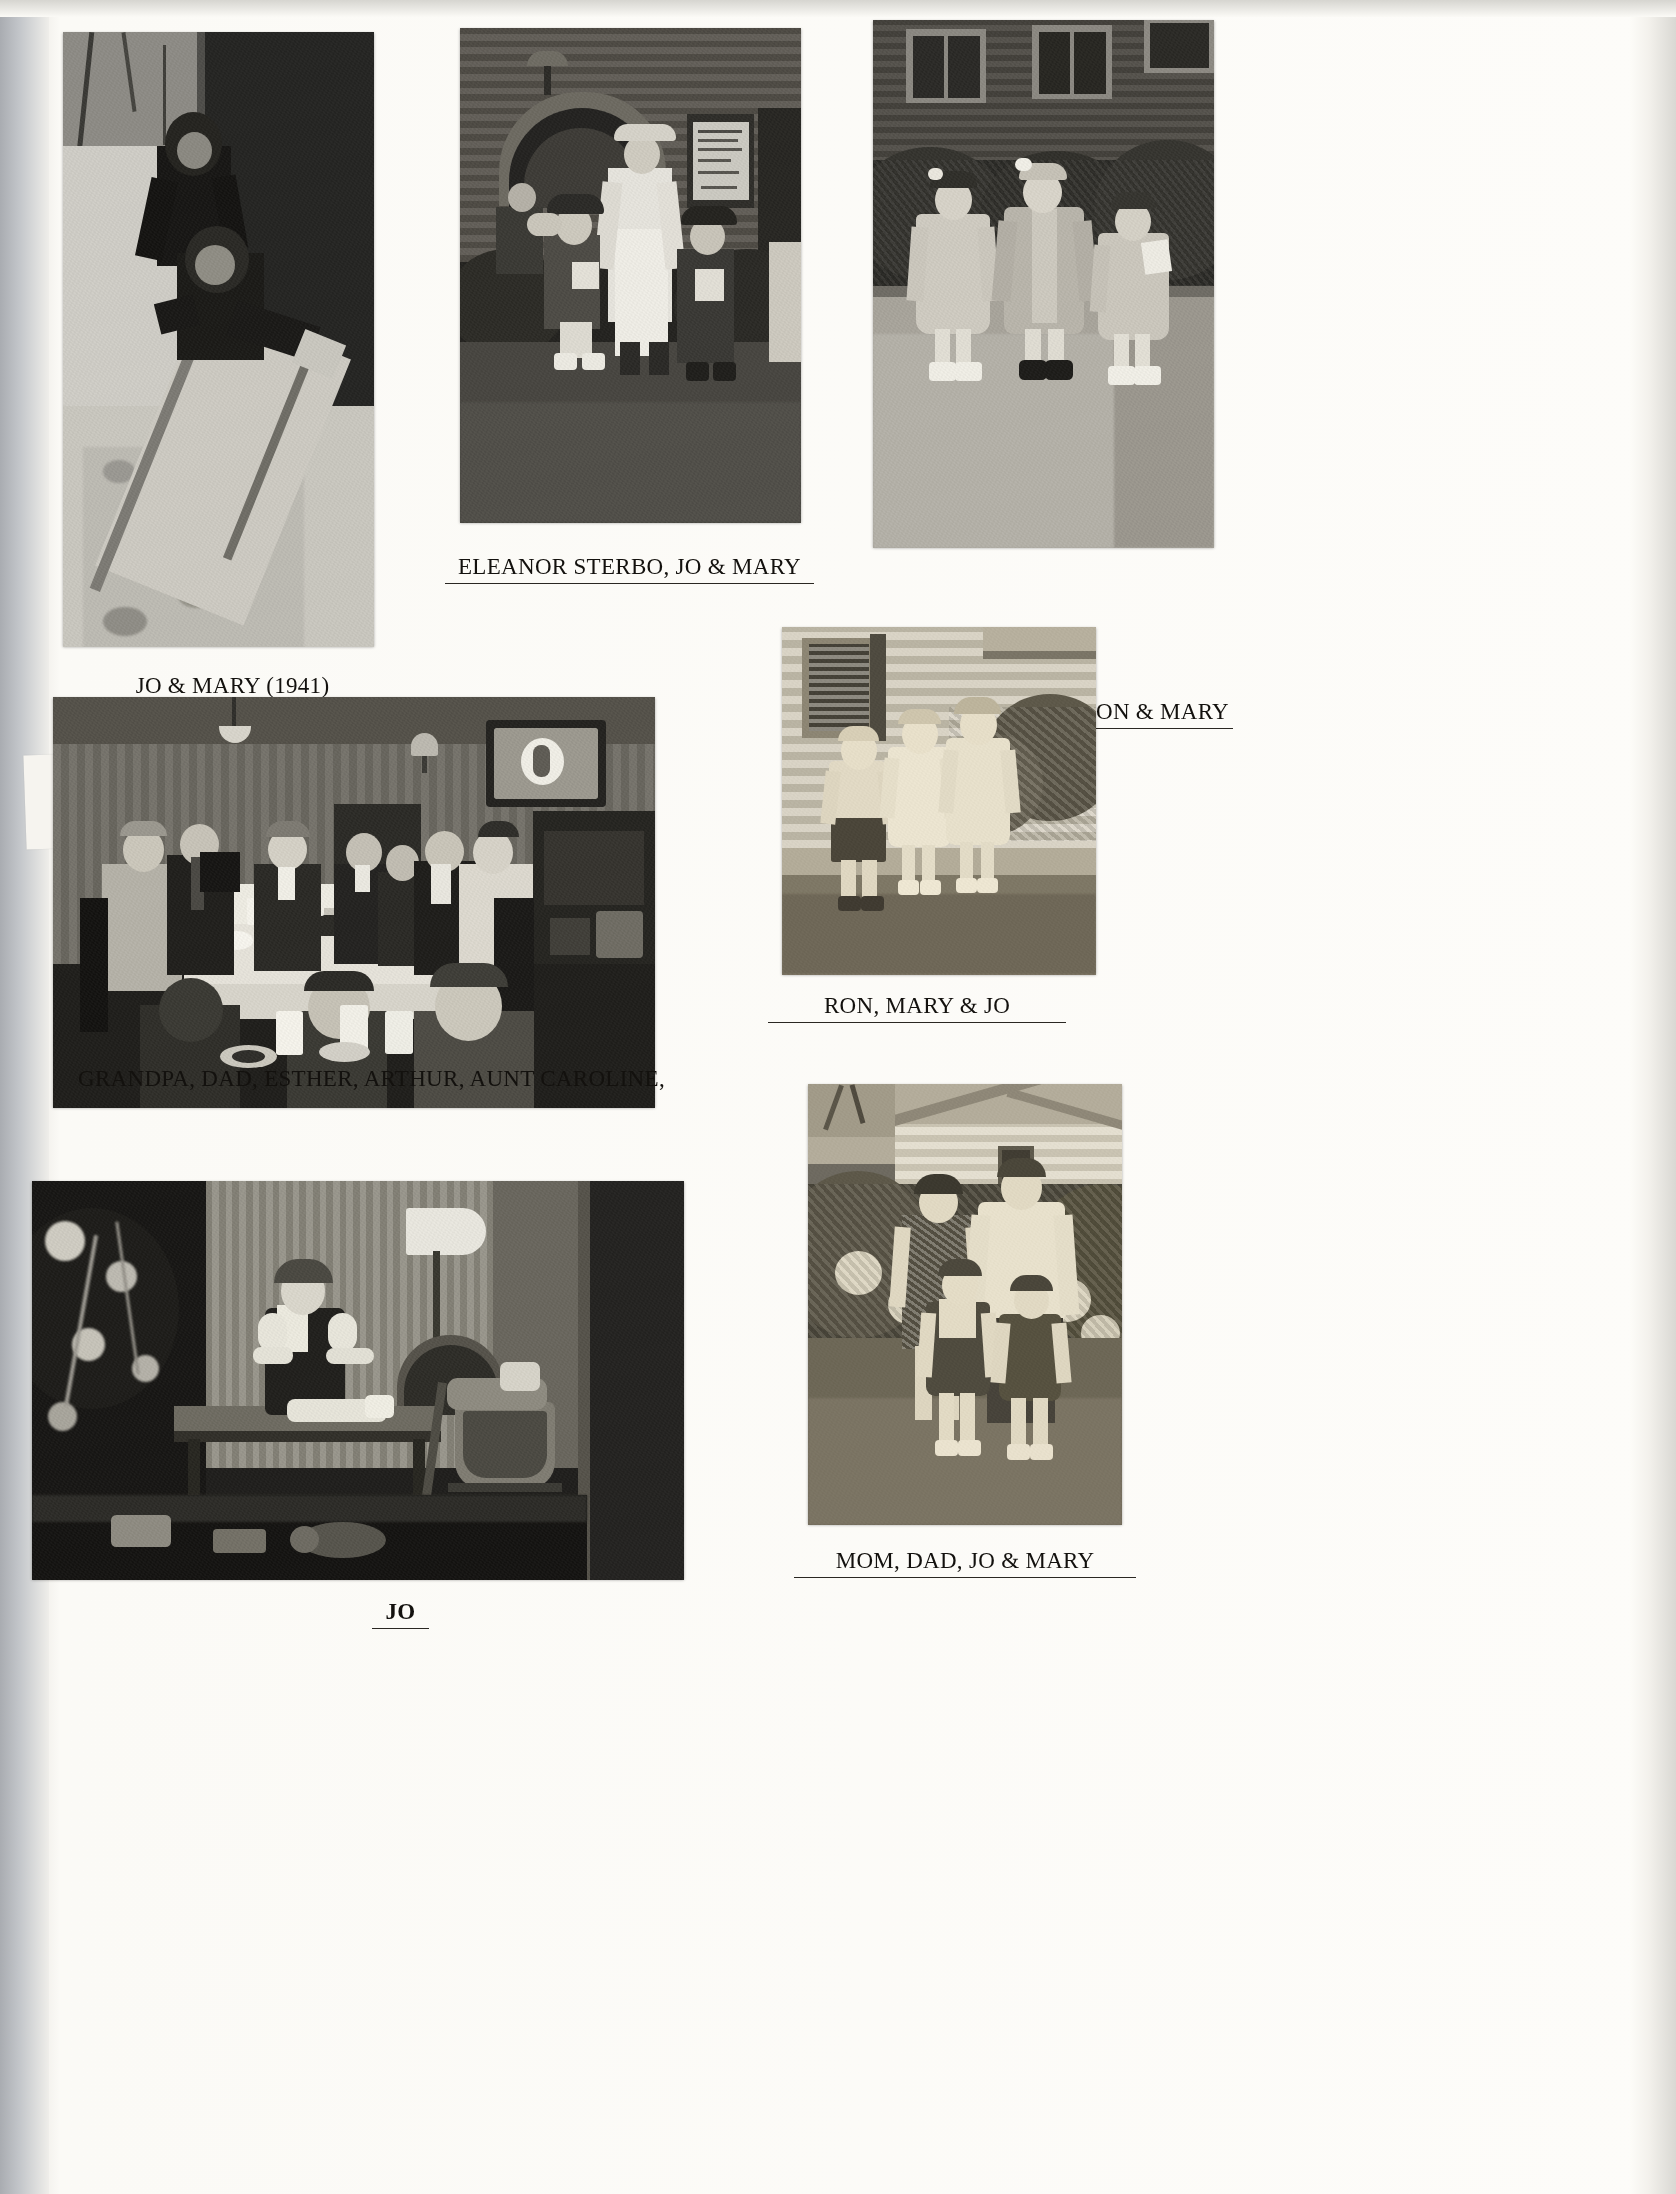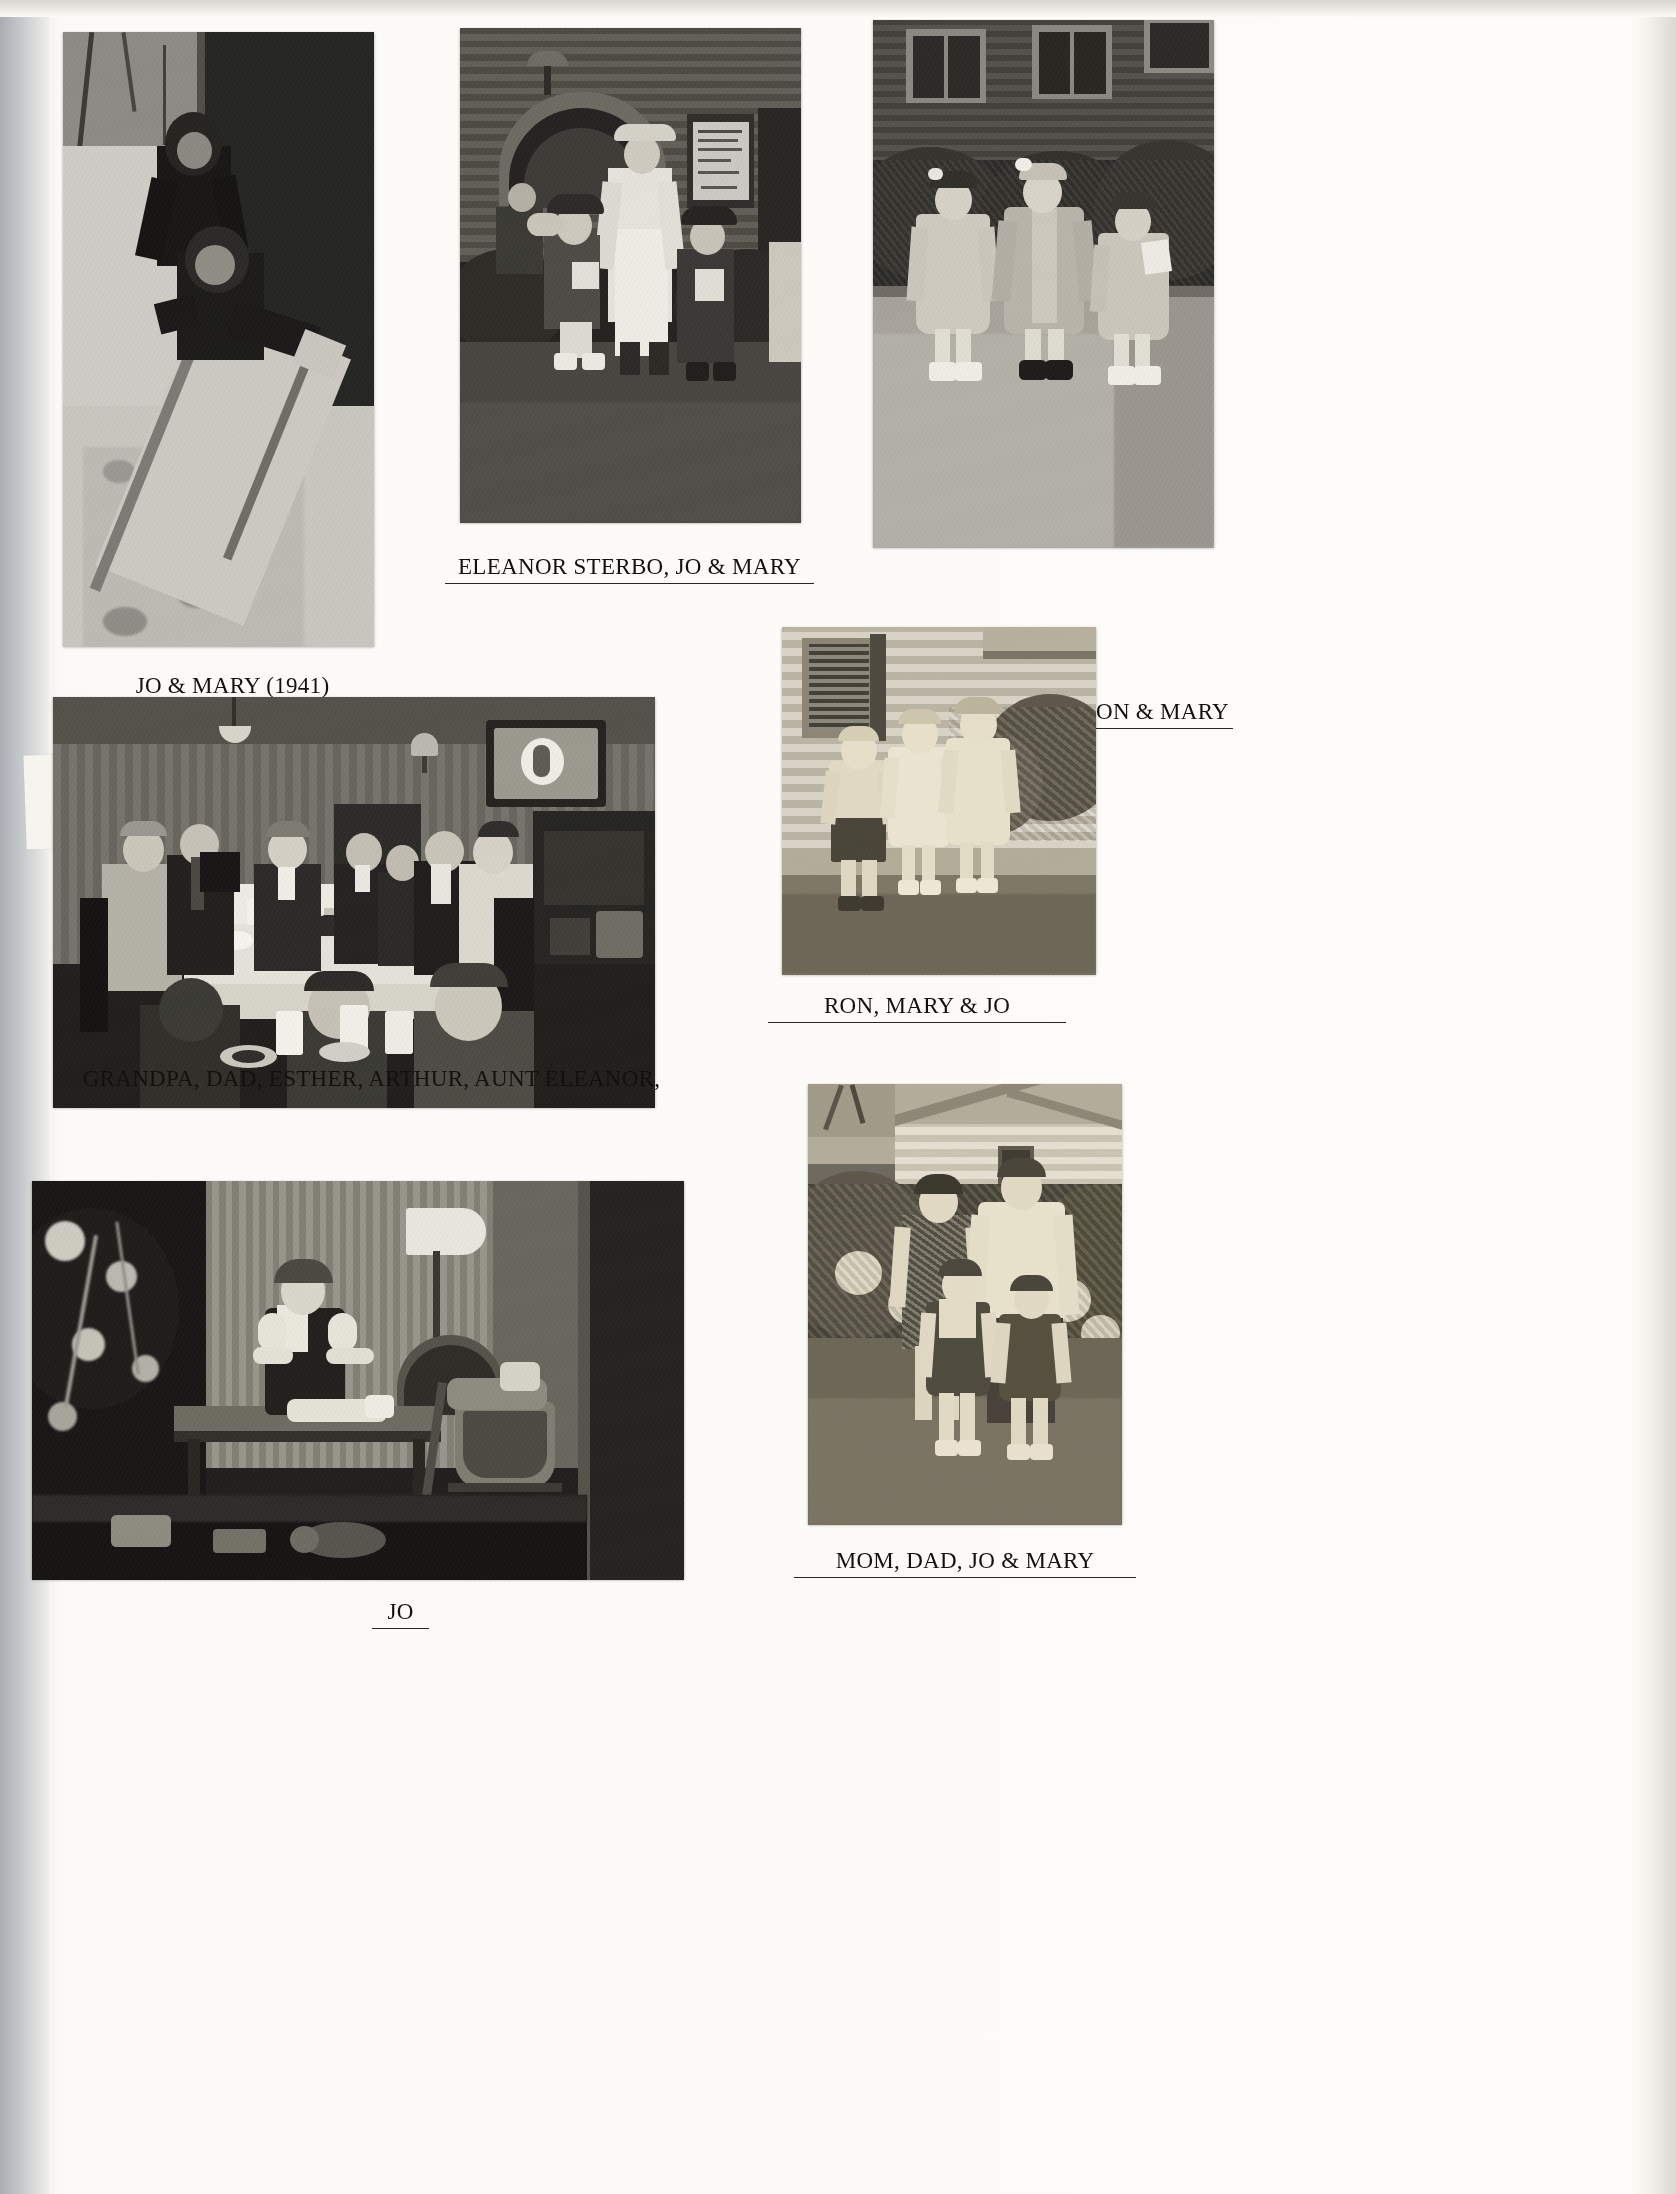--- a/index.html
+++ b/index.html
@@ -381,21 +381,21 @@
 
     <div class="rect" style="left:223px;top:314px;width:27px;height:44px;background:#f5f3eb;border-radius:2.7px;"></div>
     <div class="rect" style="left:287px;top:308px;width:28px;height:47px;background:#f2f0e8;border-radius:2.7px;"></div>
     <div class="rect" style="left:332px;top:314px;width:28px;height:43px;background:#efeee6;border-radius:2.7px;"></div>
     <div class="blob" style="left:167px;top:348px;width:57px;height:23px;background:#cbc8be;"></div>
     <div class="blob" style="left:179px;top:353px;width:33px;height:13.4px;background:#2e2d29;"></div>
     <div class="blob" style="left:266px;top:345px;width:51px;height:20px;background:#d3d0c7;"></div>
     <div class="grain"></div>
   </div>
   <div class="caption two-line" id="cap4" style="left:4px; top:1064px; width:735px;">
-    <span class="cline">GRANDPA, DAD, ESTHER, ARTHUR, AUNT ELEANOR,</span>
+    <span class="cline">GRANDPA, DAD, ESTHER, ARTHUR, AUNT CAROLINE,</span>
   </div>
 
   <div class="photo" id="p5">
 
     <div class="rect" style="left:0;top:0;width:314px;height:221px;background:#cfc8b6;"></div>
     <div class="rect" style="left:0;top:0;width:314px;height:221px;
       background-image:repeating-linear-gradient(0deg, rgba(255,255,255,0.22) 0 8px, rgba(0,0,0,0.10) 8px 16px);"></div>
 
     <div class="rect" style="left:20px;top:10.7px;width:74px;height:100px;background:#8d8673;"></div>
     <div class="rect" style="left:27px;top:17.4px;width:60px;height:87px;background:#5b5648;"></div>
@@ -503,21 +503,21 @@
 
     <div class="rect" style="left:0;top:314px;width:555px;height:85px;background:#141311;"></div>
     <div class="rect soft" style="left:0;top:314px;width:555px;height:27px;background:#2c2b27;"></div>
 
     <div class="rect" style="left:79px;top:334px;width:60px;height:32px;background:#8e8b81;border-radius:5.3px;"></div>
     <div class="blob" style="left:267px;top:341px;width:87px;height:36px;background:#56544c;"></div>
     <div class="blob" style="left:258px;top:345px;width:29px;height:27px;background:#6e6b62;"></div>
     <div class="rect" style="left:181px;top:348px;width:53px;height:24px;background:#737066;border-radius:4px;"></div>
     <div class="grain"></div>
   </div>
-  <div class="caption" id="cap6" style="left:372px; top:1597px; width:57px;">JO</div>
+  <div class="caption" id="cap6" style="left:372px; top:1597px; width:57px;font-weight:bold;">JO</div>
 
   <div class="photo" id="p7">
 
     <div class="rect" style="left:0;top:0;width:314px;height:80px;background:#b4ad9b;"></div>
 
     <div class="rect" style="left:87px;top:40px;width:227px;height:187px;background:#ded7c4;"></div>
     <div class="rect" style="left:87px;top:40px;width:227px;height:187px;
       background-image:repeating-linear-gradient(0deg, rgba(255,255,255,0.22) 0 7.4px, rgba(0,0,0,0.09) 7.4px 14.7px);"></div>
     <div class="rect" style="left:72px;top:35px;width:254px;height:10.7px;background:#8f8878;transform:rotate(-16deg);transform-origin:left top;"></div>
     <div class="rect" style="left:201px;top:4px;width:140px;height:9.4px;background:#8f8878;transform:rotate(16deg);transform-origin:left top;"></div>

